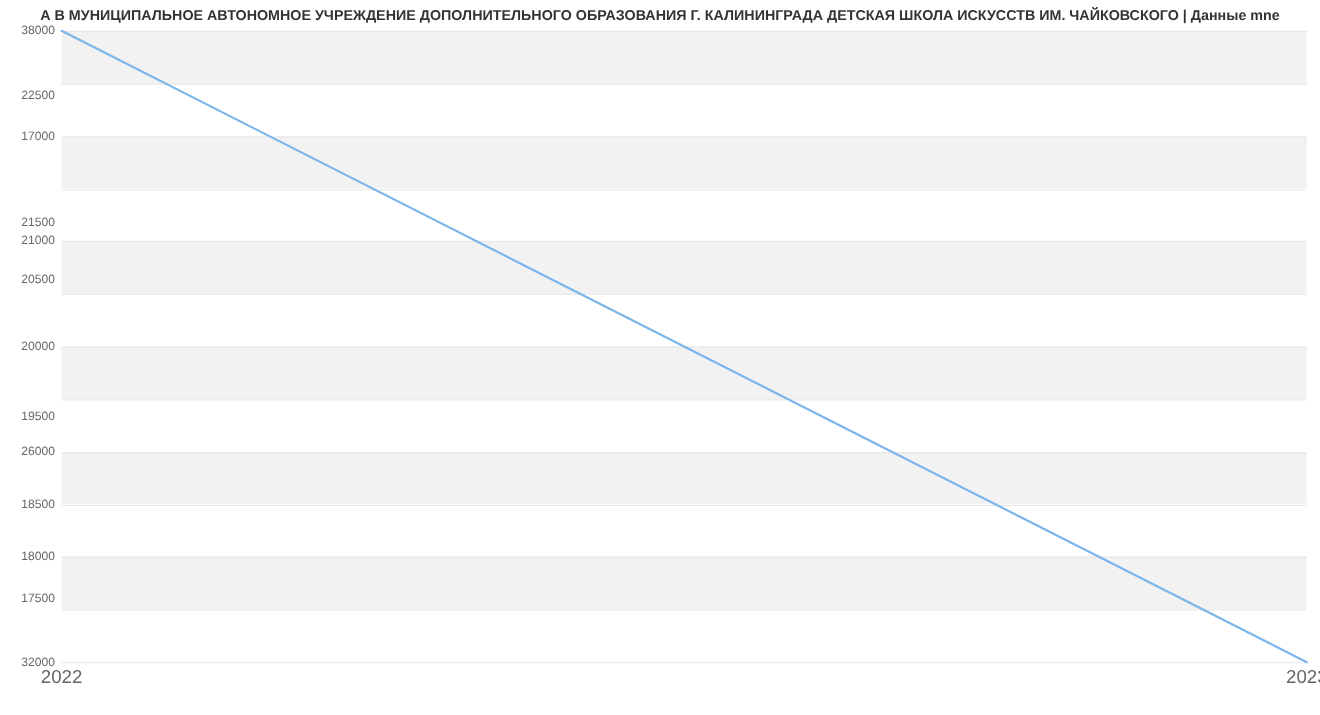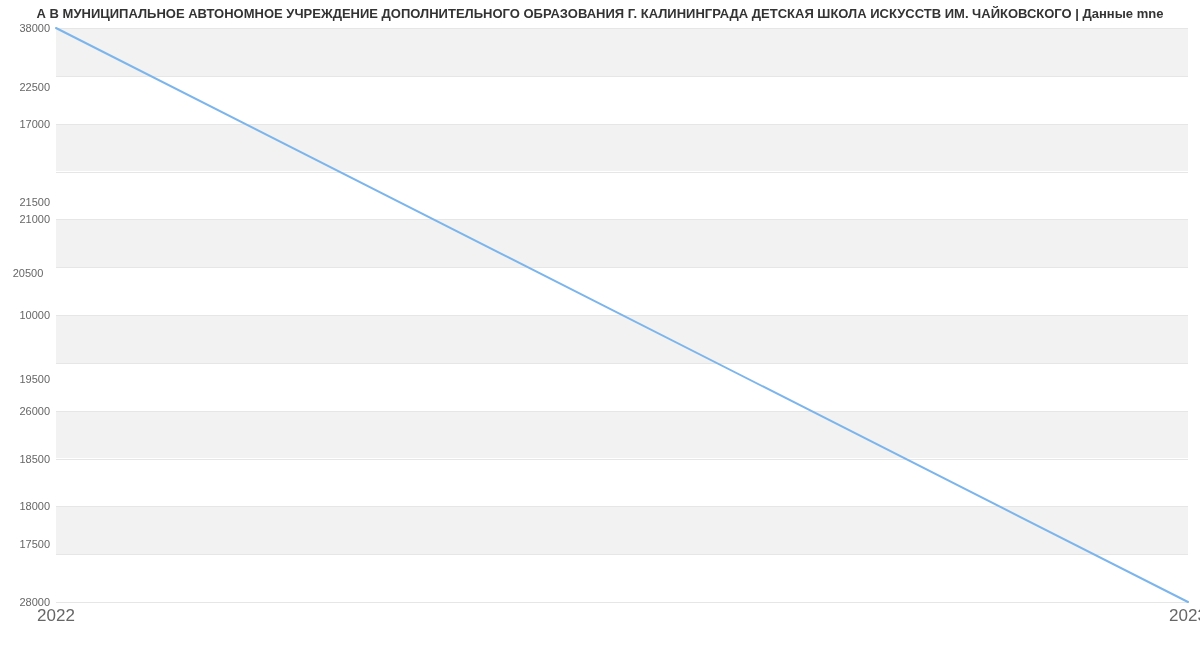--- a/index.html
+++ b/index.html
@@ -102,28 +102,28 @@
       <div class="grid-line" style="top: 95.6667px;"></div>
       <div class="grid-line" style="top: 47.8333px;"></div>
       <div class="grid-line" style="top: 0px;"></div>
     </div>
   <svg class="line-layer" viewBox="0 0 1132 574" preserveAspectRatio="none">
     <path id="series-path" class="series-line" d="M0 0 L1132 574" style="stroke: rgb(124, 181, 236);"></path>
   </svg>
 </div>
 
 <div id="y-labels">
-    <div class="y-tick-label" style="top: 602px;">28000</div>
+    <div class="y-tick-label" style="top: 602px;">32000</div>
     <div class="y-tick-label" style="top: 544px;">17500</div>
     <div class="y-tick-label" style="top: 506.333px;">18000</div>
     <div class="y-tick-label" style="top: 458.5px;">18500</div>
     <div class="y-tick-label" style="top: 410.667px;">26000</div>
     <div class="y-tick-label" style="top: 379px;">19500</div>
-    <div class="y-tick-label" style="top: 315px;">10000</div>
-    <div class="y-tick-label" style="top: 273px; text-align: center;">20500</div>
+    <div class="y-tick-label" style="top: 315px;">20000</div>
+    <div class="y-tick-label" style="top: 254px;">20500</div>
     <div class="y-tick-label" style="top: 219.333px;">21000</div>
     <div class="y-tick-label" style="top: 173px; margin-top: 29px;">21500</div>
     <div class="y-tick-label" style="top: 123.667px;">17000</div>
     <div class="y-tick-label" style="top: 87px;">22500</div>
     <div class="y-tick-label" style="top: 28px;">38000</div>
   </div>
 <div id="x-labels">
     <div class="x-tick-label" style="left: 56px;">2022</div>
     <div class="x-tick-label" style="left: 1188px;">2023</div>
   </div>

